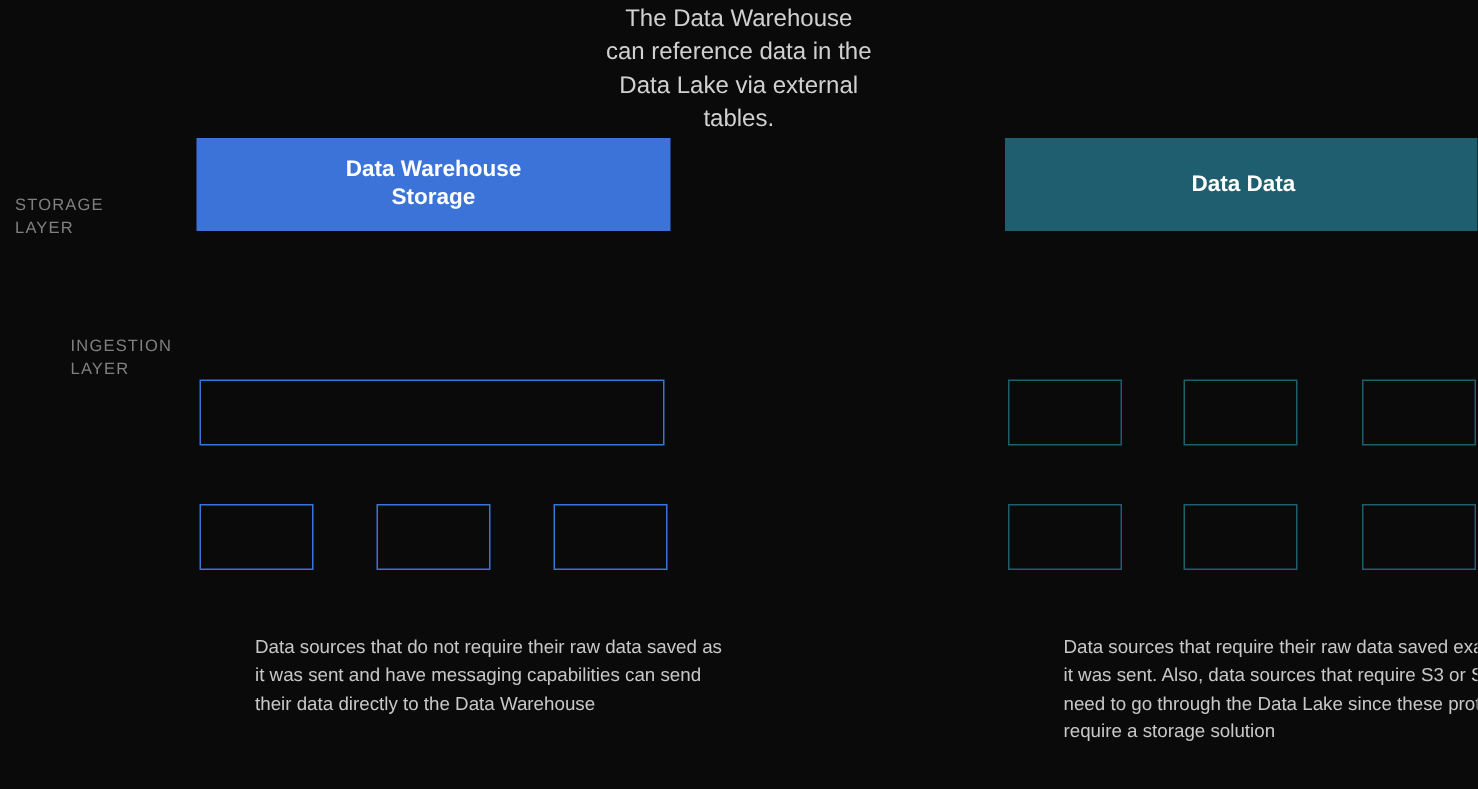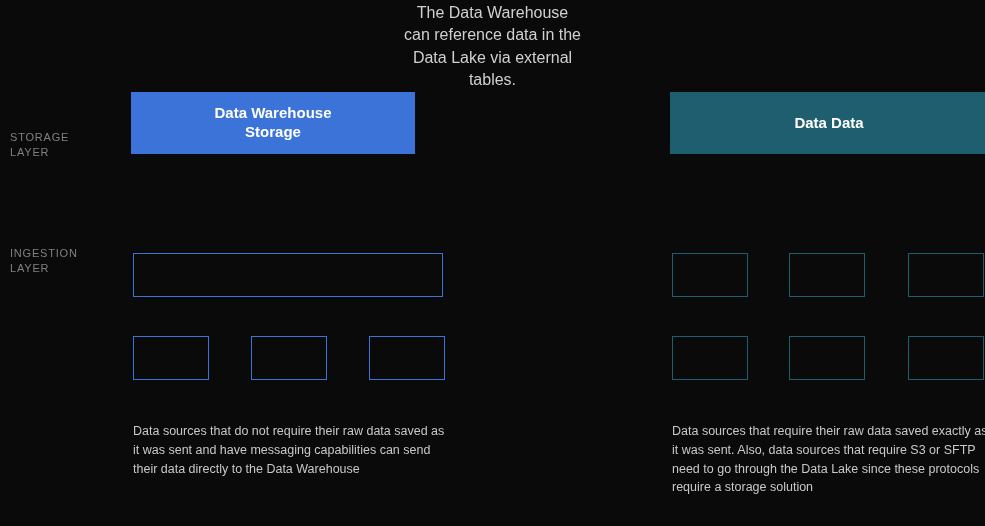--- a/index.html
+++ b/index.html
@@ -24,38 +24,38 @@
   }
   .layer-label {
     position: absolute;
     left: 10px;
     color: #808080;
     font-size: 11px;
     letter-spacing: 0.8px;
     line-height: 1.35;
   }
   .layer-label.storage { top: 130px; }
-  .layer-label.ingestion { top: 246px; }
+  .layer-label.ingestion { top: 224px; margin-left: 37px; }
 
   .storage-box {
     position: absolute;
     top: 92px;
     height: 62px;
     display: flex;
     align-items: center;
     justify-content: center;
     color: #fff;
     font-weight: 600;
     font-size: 15px;
     text-align: center;
     line-height: 1.25;
   }
   .storage-box.warehouse {
     left: 131px;
-    width: 284px;
+    width: 316px;
     background: #3b73d9;
   }
   .storage-box.lake {
     left: 670px;
     width: 318px;
     background: #1f5e6f;
   }
 
   .ingest-box {
     position: absolute;
@@ -80,20 +80,21 @@
   .dl-d { left: 672px; top: 336px; width: 76px; }
   .dl-e { left: 789px; top: 336px; width: 76px; }
   .dl-f { left: 908px; top: 336px; width: 76px; }
 
   .desc {
     position: absolute;
     font-size: 12.5px;
     line-height: 1.5;
     color: #c8c8c8;
     width: 318px;
+    margin-left: 37px;
   }
   .desc.left { left: 133px; top: 422px; }
   .desc.right { left: 672px; top: 422px; }
 </style>
 </head>
 <body>
 
 <div class="top-note">The Data Warehouse can reference data in the Data Lake via external tables.</div>
 
 <div class="layer-label storage">STORAGE<br>LAYER</div>

